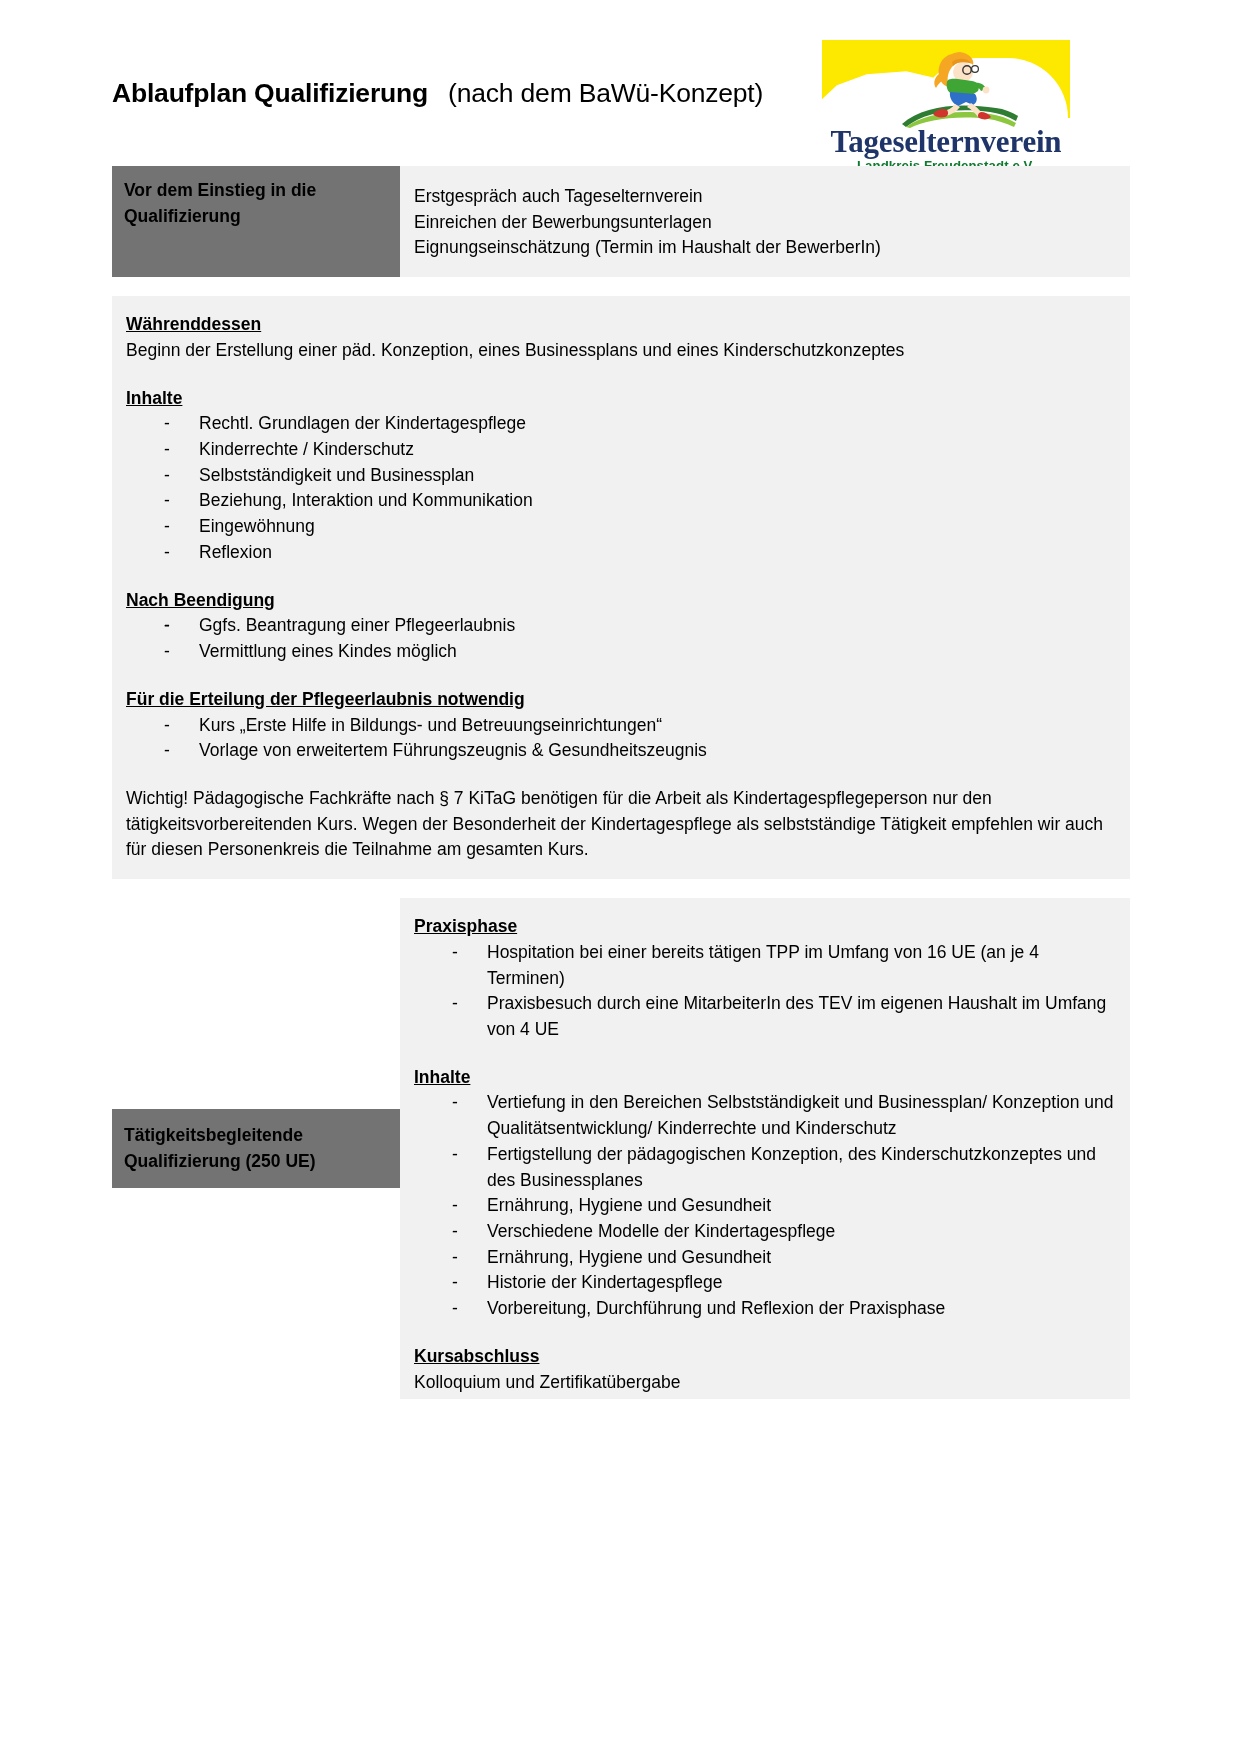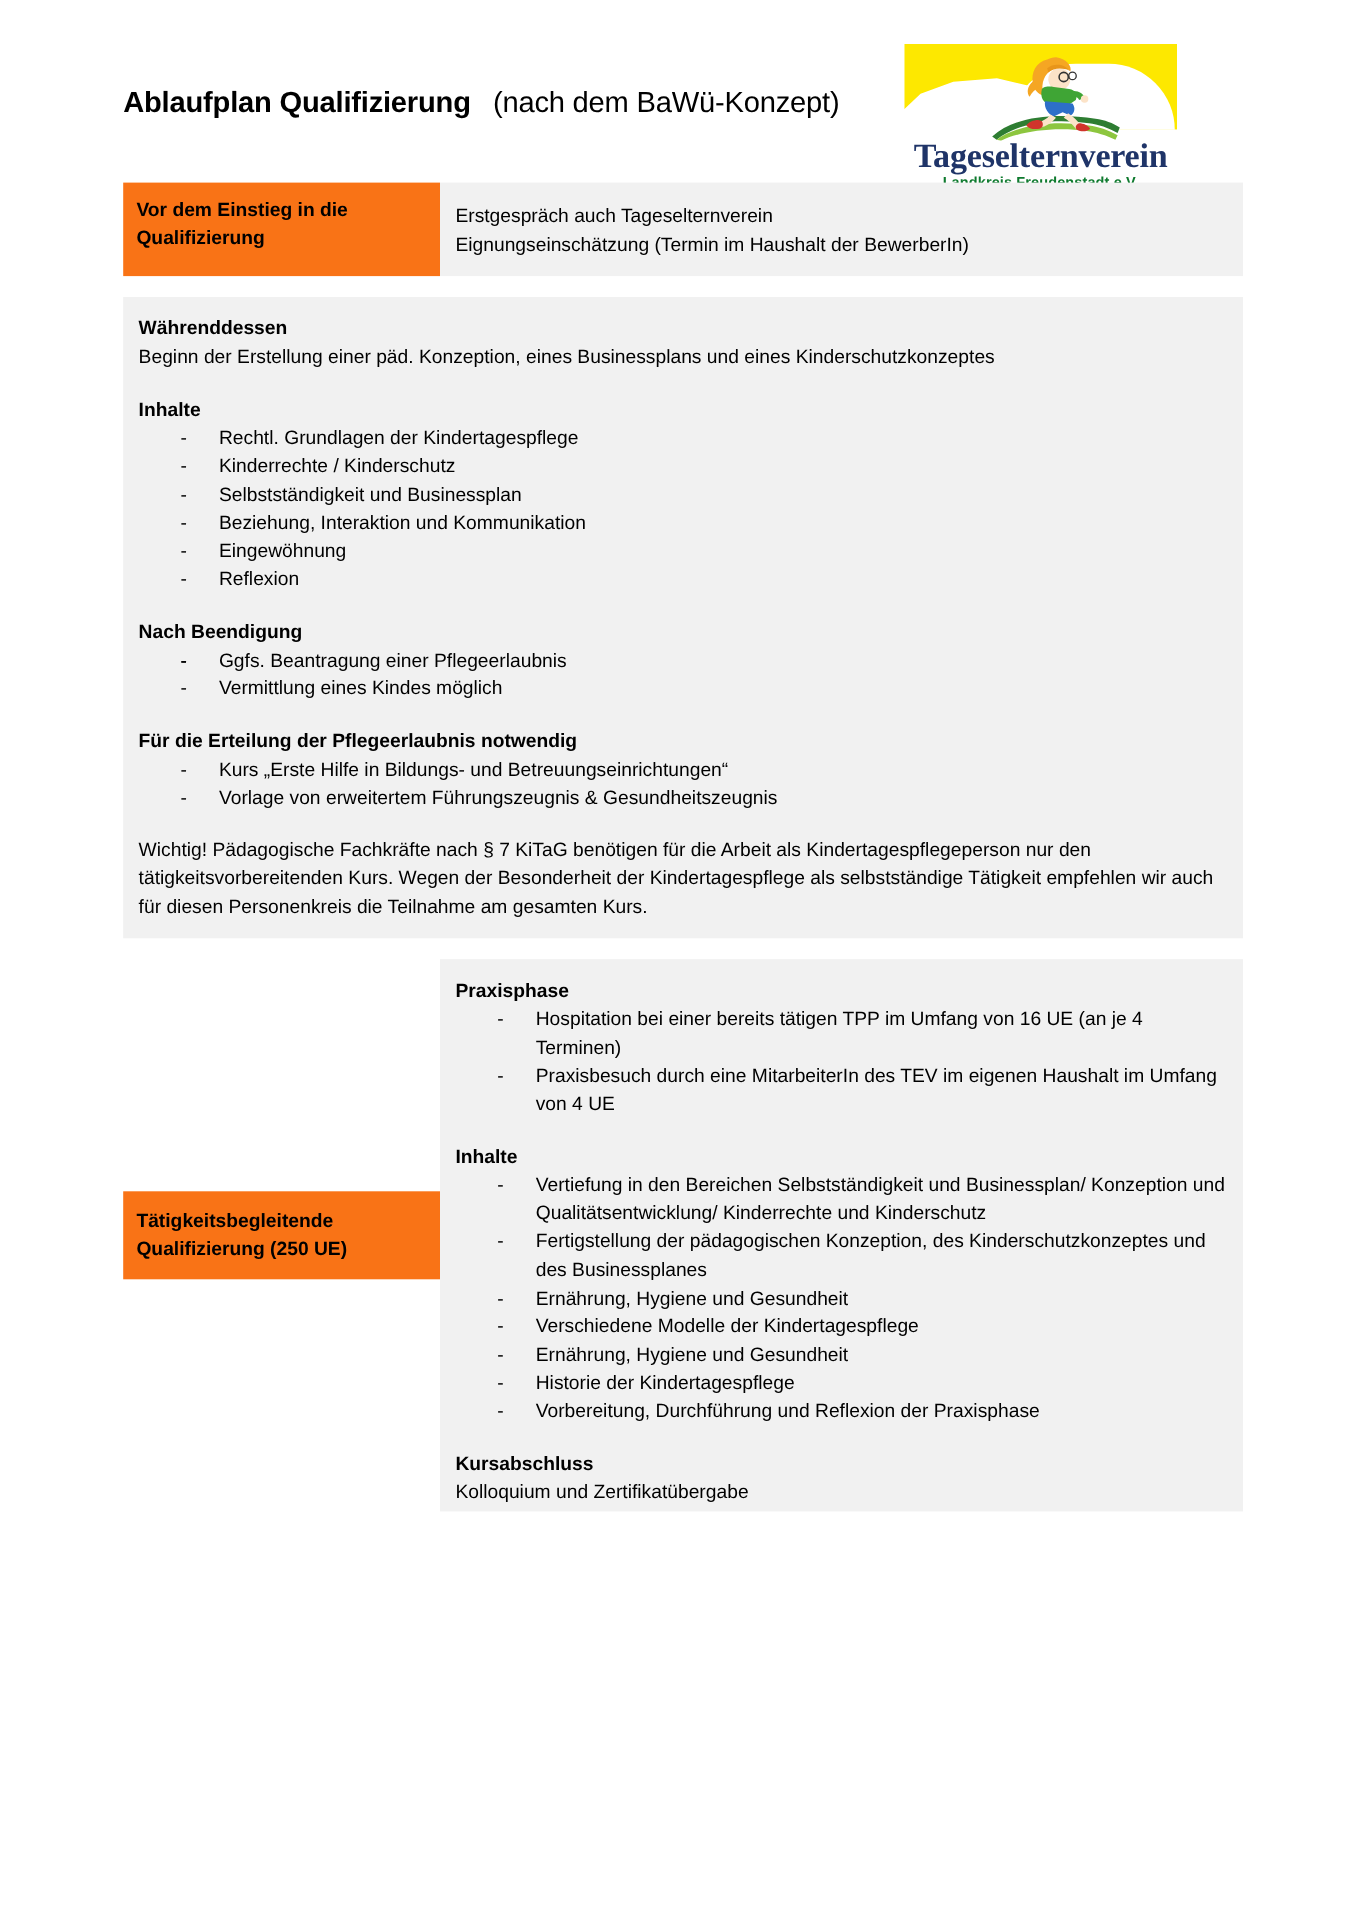--- a/index.html
+++ b/index.html
@@ -123,41 +123,42 @@
   }
   .row {
     display: flex;
     align-items: stretch;
     margin-bottom: 19px;
   }
   .row:last-child { margin-bottom: 0; align-items: center; }
   .cell-head {
     width: 288px;
     flex: 0 0 288px;
-    background: #f97316;
+    background: #737373;
     padding: 14px 12px 14px 12px;
     box-sizing: border-box;
     font-weight: bold;
     font-size: 17.5px;
     line-height: 1.47;
   }
   .cell-body {
     flex: 1 1 auto;
     background: #F1F1F1;
     padding: 16px 14px 16px 14px;
     box-sizing: border-box;
     font-size: 17.5px;
     line-height: 1.47;
   }
   .row-1 .cell-head { padding-top: 12px; }
   .row-1 .cell-body { padding-top: 18px; }
   .row-3 .cell-body { padding-bottom: 4px; }
 
   .sec-title {
     font-weight: bold;
+    text-decoration: underline;
     display: inline-block;
     margin: 0;
   }
   .para {
     margin: 0;
   }
   .spacer {
     height: 22px;
   }
   ul.dashlist {
@@ -228,20 +229,21 @@
       <div class="logo-sub">Landkreis Freudenstadt e.V.</div>
     </div>
   </div>
 
   <div class="table">
 
     <div class="row row-1">
       <div class="cell-head">Vor dem Einstieg in die Qualifizierung</div>
       <div class="cell-body">
         <div class="para">Erstgespräch auch Tageselternverein</div>
+        <div class="para">Einreichen der Bewerbungsunterlagen</div>
         <div class="para">Eignungseinschätzung (Termin im Haushalt der BewerberIn)</div>
       </div>
     </div>
 
     <div class="row row-2">
       <div class="cell-body">
 
         <div class="sec-title">Währenddessen</div>
         <div class="para">Beginn der Erstellung einer päd. Konzeption, eines Businessplans und eines Kinderschutzkonzeptes</div>
 

